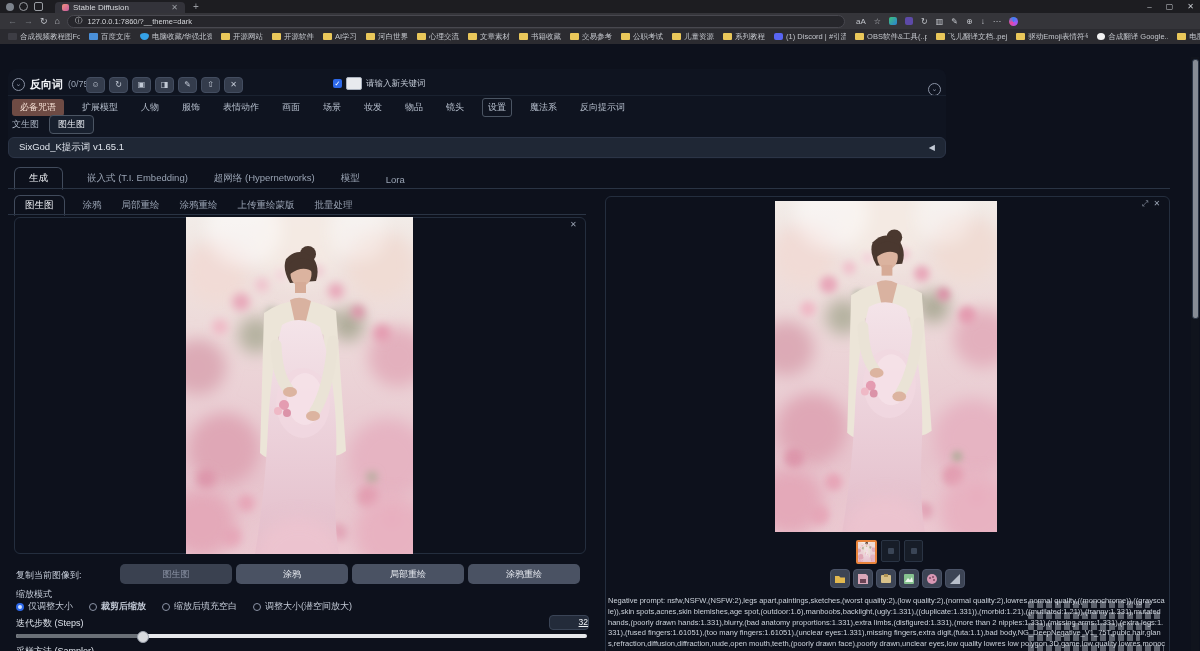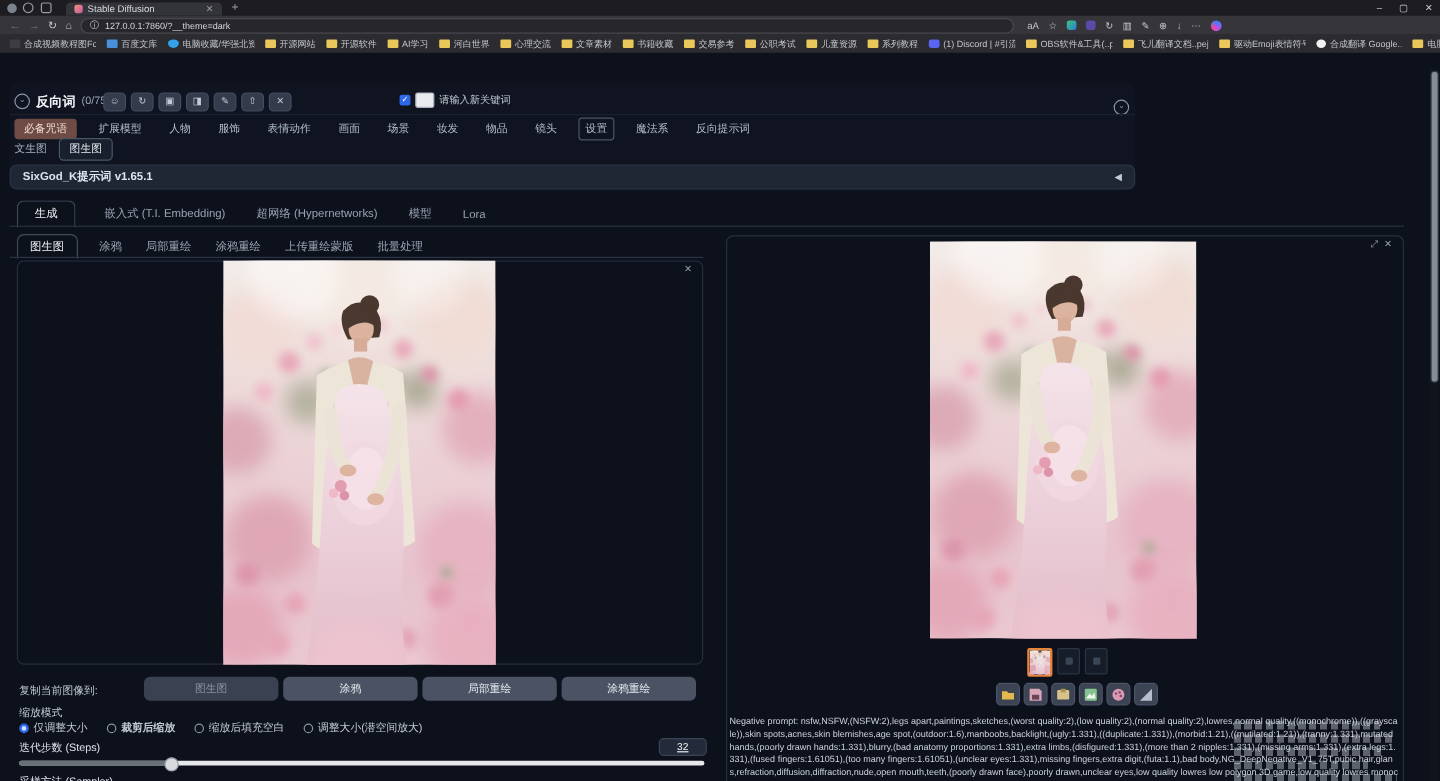--- a/index.html
+++ b/index.html
@@ -47,21 +47,21 @@
   .mini-input{width:14px;height:11px;background:#e8eaee;border:1px solid #aab1bd;border-radius:2px;}
   .chklabel{color:#c3cad6;font-size:8.5px;}
   .pcollapse{left:928px;top:26px;}
   .catline{left:8px;width:938px;height:1px;background:#1a2230;}
   .cattabs{left:12px;top:41px;display:flex;align-items:center;gap:13px;font-size:9px;color:#b6bfcd;}
   .cattab{padding:2px 5px;white-space:nowrap;}
   .cattab.sel{background:#6e4b44;color:#f5e0d5;border-radius:3px;padding:2px 8px;}
   .cattab.focus{border:1px solid #4b5563;border-radius:3px;}
   .modetabs{left:12px;top:58px;display:flex;align-items:center;gap:10px;color:#aab3c2;}
   .modetab.sel{border:1px solid #4b5563;background:#18202e;border-radius:4px;padding:2px 8px;color:#e8ebf1;}
-  .accordion{left:8px;top:80px;width:938px;height:21px;background:#1f2735;border:1px solid #2b3446;border-radius:6px;display:flex;align-items:center;justify-content:space-between;padding:0 10px;box-sizing:border-box;font-size:9.5px;color:#dfe4ec;font-weight:bold;}
+  .accordion{left:8px;top:80px;width:938px;height:21px;background:#1f2735;border:1px solid #2b3446;border-radius:6px;display:flex;align-items:center;justify-content:space-between;padding:0 10px;box-sizing:border-box;font-size:9.5px;color:#dfe4ec;}
   .acc-arrow{color:#c3cad6;font-size:8px;}
   .nettabs{left:14px;top:108px;display:flex;align-items:flex-end;gap:22px;color:#99a3b3;font-size:9.5px;height:24px;}
   .nettab{padding:4px 2px;}
   .nettab.sel{border:1px solid #414b5c;border-bottom:1px solid #0d111c;border-radius:6px 6px 0 0;background:#0d111c;padding:4px 14px;color:#f0f2f6;margin-bottom:-1px;}
   .netline{left:8px;top:131px;width:1162px;height:1px;background:#2a3444;}
   .subtabs{left:14px;top:138px;display:flex;align-items:flex-end;gap:16px;color:#99a3b3;font-size:9.5px;height:20px;}
   .subtab{padding:3px 2px;}
   .subtab.sel{border:1px solid #414b5c;border-bottom:1px solid #0d111c;border-radius:6px 6px 0 0;background:#0d111c;padding:3px 10px;color:#f0f2f6;margin-bottom:-1px;}
   .subline{left:8px;top:157px;width:578px;height:1px;background:#2a3444;}
   .canvas{left:14px;top:160px;width:572px;height:337px;border:1px solid #242e3e;border-radius:6px;box-sizing:border-box;}
@@ -71,21 +71,21 @@
   .copylabel{left:16px;top:512px;color:#c3cad6;}
   .copybtns{left:120px;top:507px;display:flex;gap:4px;}
   .cbtn{width:112px;height:20px;background:#4a5263;border-radius:5px;color:#e8ebf1;font-size:9px;line-height:20px;text-align:center;}
   .cbtn.dis{background:#3a4150;color:#8b93a5;}
   .rlabel{left:16px;top:531px;color:#c3cad6;}
   .radios{left:16px;top:543px;display:flex;gap:16px;align-items:center;color:#c3cad6;text-align:center;}
   .radio{display:flex;align-items:center;gap:4px;}
   .rdot{width:8px;height:8px;border:1px solid #8b93a5;border-radius:50%;box-sizing:border-box;}
   .radio.sel .rdot{border:2px solid #2d68e8;background:#cfe0ff;}
   .steps-label{left:16px;top:560px;color:#dfe4ec;}
-  .steps-val{left:549px;top:558px;width:38px;height:13px;background:#232b3a;border:1px solid #3a4456;border-radius:4px;color:#eef1f5;text-align:center;line-height:13px;font-size:8.5px;text-decoration:underline;}
+  .steps-val{left:549px;top:558px;width:38px;height:13px;background:#232b3a;border:1px solid #3a4456;border-radius:4px;color:#eef1f5;text-align:right;line-height:13px;font-size:8.5px;text-decoration:underline;}
   .slider{left:16px;top:577px;width:571px;height:4px;background:#e6e8eb;border-radius:2px;}
   .slider .fill{position:absolute;left:0;top:0;height:4px;width:126px;background:#6a7077;border-radius:2px;}
   .slider .handle{position:absolute;left:121px;top:-3px;width:10px;height:10px;background:#d7dade;border:1px solid #9aa1ac;border-radius:50%;}
   .sampler-label{left:16px;top:588px;color:#dfe4ec;}
   .hscroll{left:8px;top:600px;width:1182px;height:5px;background:#1a1f29;border-radius:3px;}
   .hscroll .thumb{position:absolute;left:2px;top:0;width:1140px;height:5px;background:#a9adb4;border-radius:3px;}
   
   .rpanel{left:605px;top:139px;width:565px;height:468px;border:1px solid #242e3e;border-radius:6px;box-sizing:border-box;}
   .rp-icons{left:1142px;top:142px;display:flex;gap:5px;color:#98a1b1;font-size:8px;}
   .thumbs{left:856px;top:483px;display:flex;gap:4px;}

